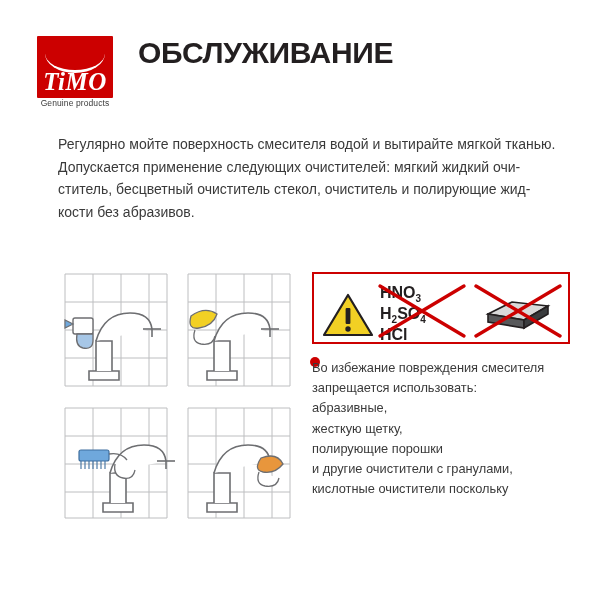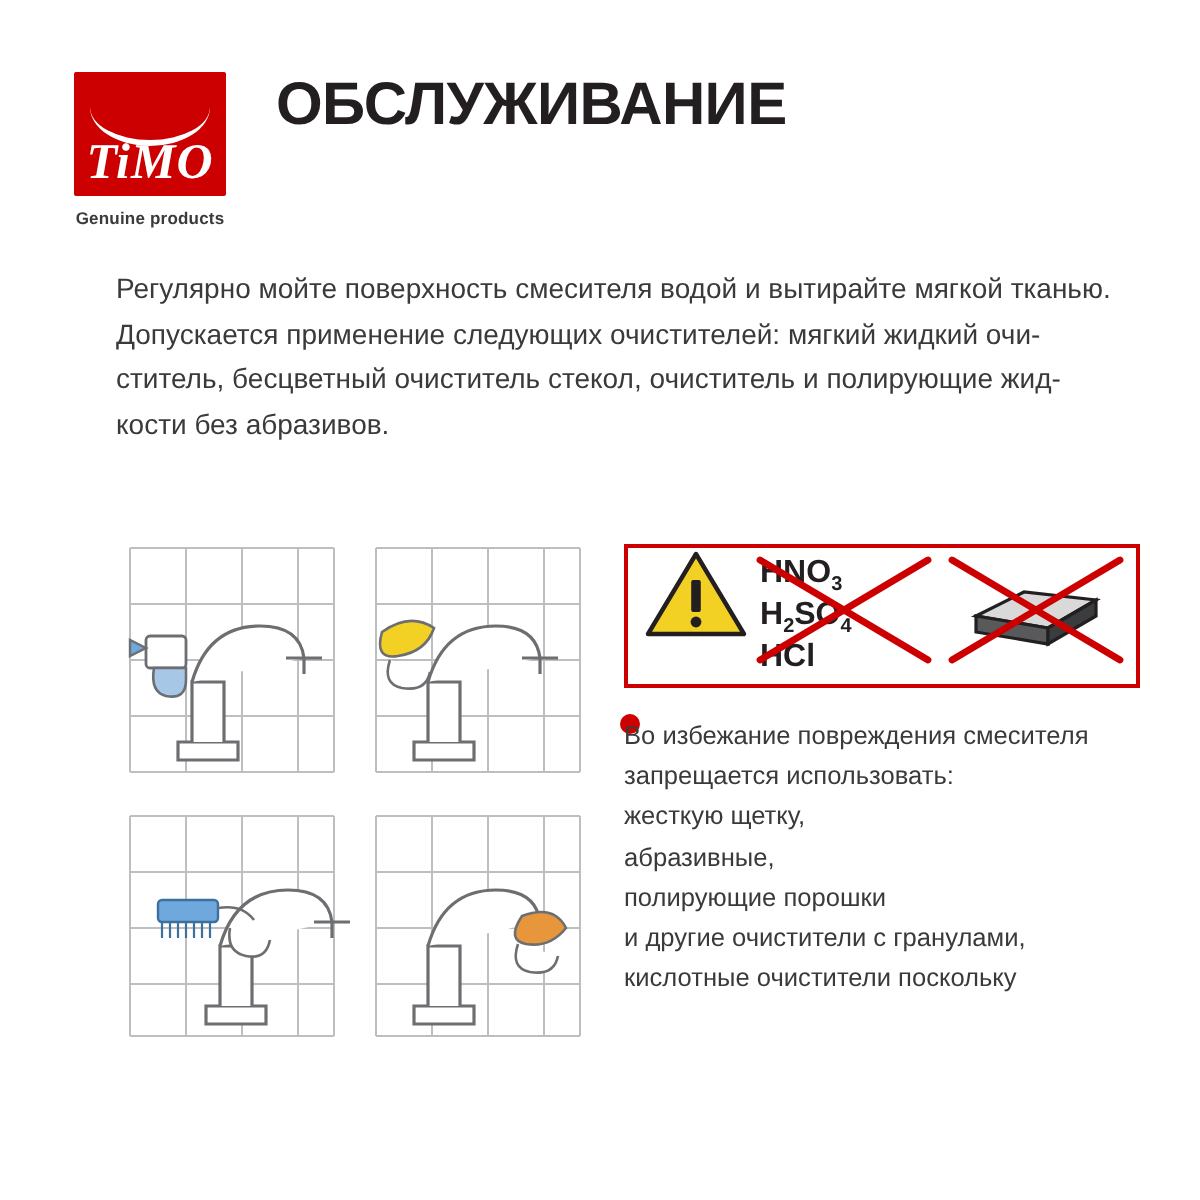--- a/index.html
+++ b/index.html
@@ -61,23 +61,22 @@
   .logo-mark .logo-swoosh {
     position: absolute;
     left: 8px;
     top: 8px;
     width: 60px;
     height: 26px;
     border-bottom: 3px solid #ffffff;
     border-radius: 0 0 40px 40px / 0 0 26px 26px;
   }
   .logo-tag {
-    margin-top: 6px;
     font-size: 8.5px;
-    font-weight: bold;
+    font-weight: normal;
     color: #3b3b3b;
     letter-spacing: 0.1px;
   }
   .title-block {
     flex: 1;
     padding-left: 14px;
     padding-top: 2px;
   }
   .title-line {
     font-size: 30px;
@@ -123,21 +122,21 @@
     left: 312px;
     top: 272px;
     width: 258px;
     height: 72px;
     border: 2px solid #cc0000;
     box-sizing: border-box;
     background: #ffffff;
   }
   .warning-inner {
     display: flex;
-    align-items: flex-start;
+    align-items: flex-end;
     height: 100%;
     padding: 0 6px;
     box-sizing: border-box;
   }
   .warn-tri {
     flex: 0 0 56px;
     text-align: center;
   }
   .chem-block {
     flex: 0 0 96px;
@@ -330,20 +329,20 @@
       </div>
 
     </div>
   </div>
 
   <div class="red-bullet"></div>
 
   <div class="prohibit">
     <p>Во избежание повреждения смесителя</p>
     <p>запрещается использовать:</p>
+    <p>абразивные,</p>
     <p>жесткую щетку,</p>
-    <p>абразивные,</p>
     <p>полирующие порошки</p>
     <p>и другие очистители с гранулами,</p>
     <p>кислотные очистители поскольку</p>
   </div>
 
 </div>
 
 </body></html>

